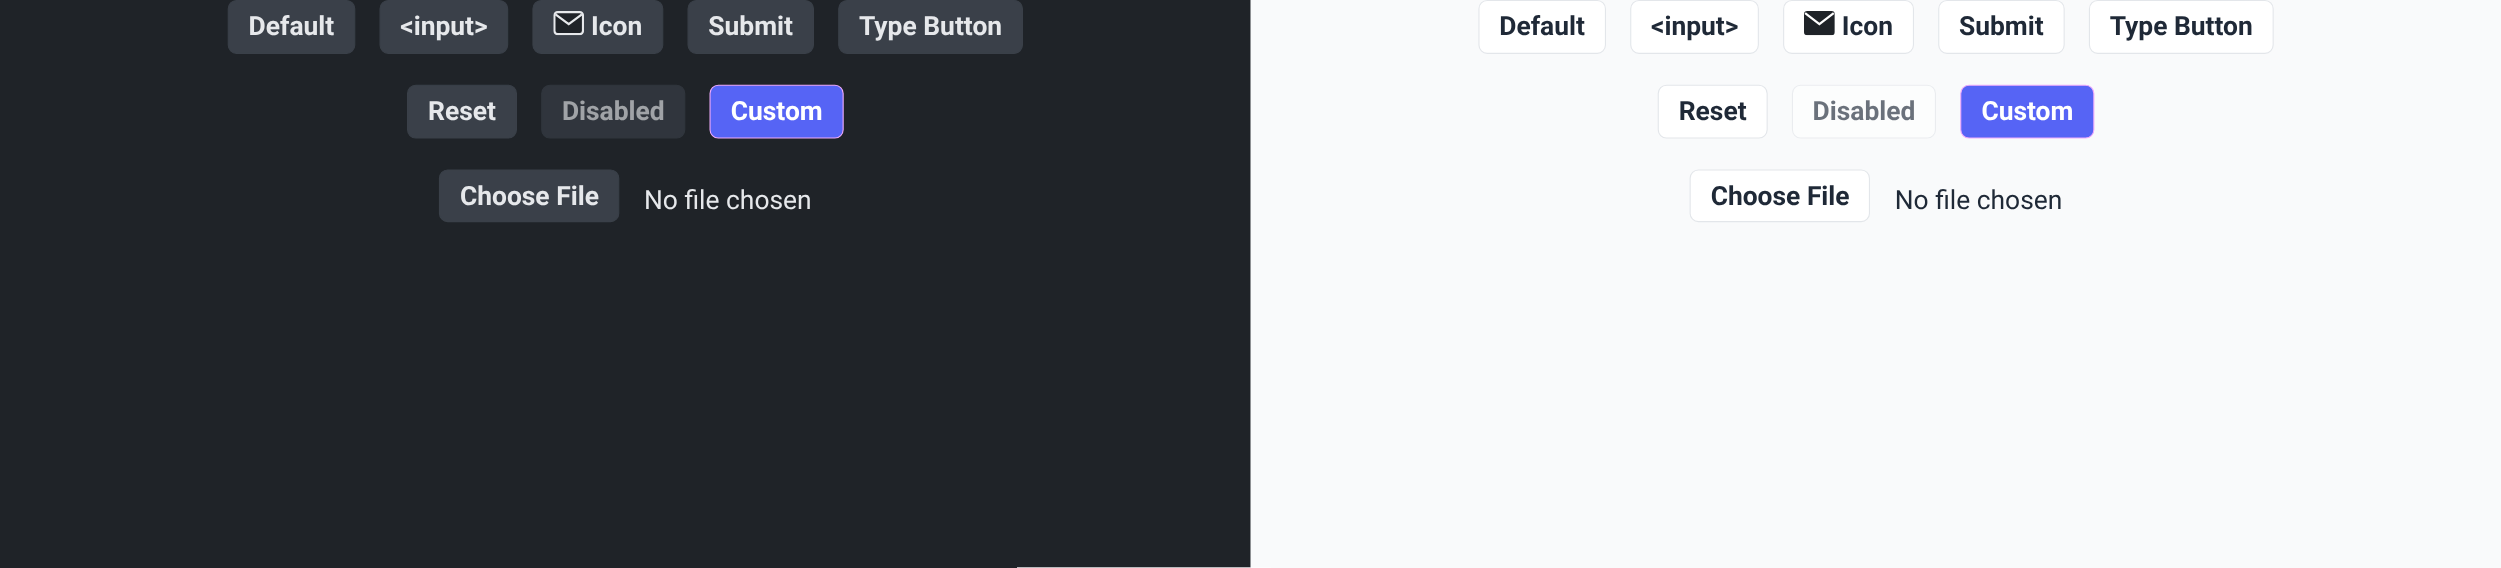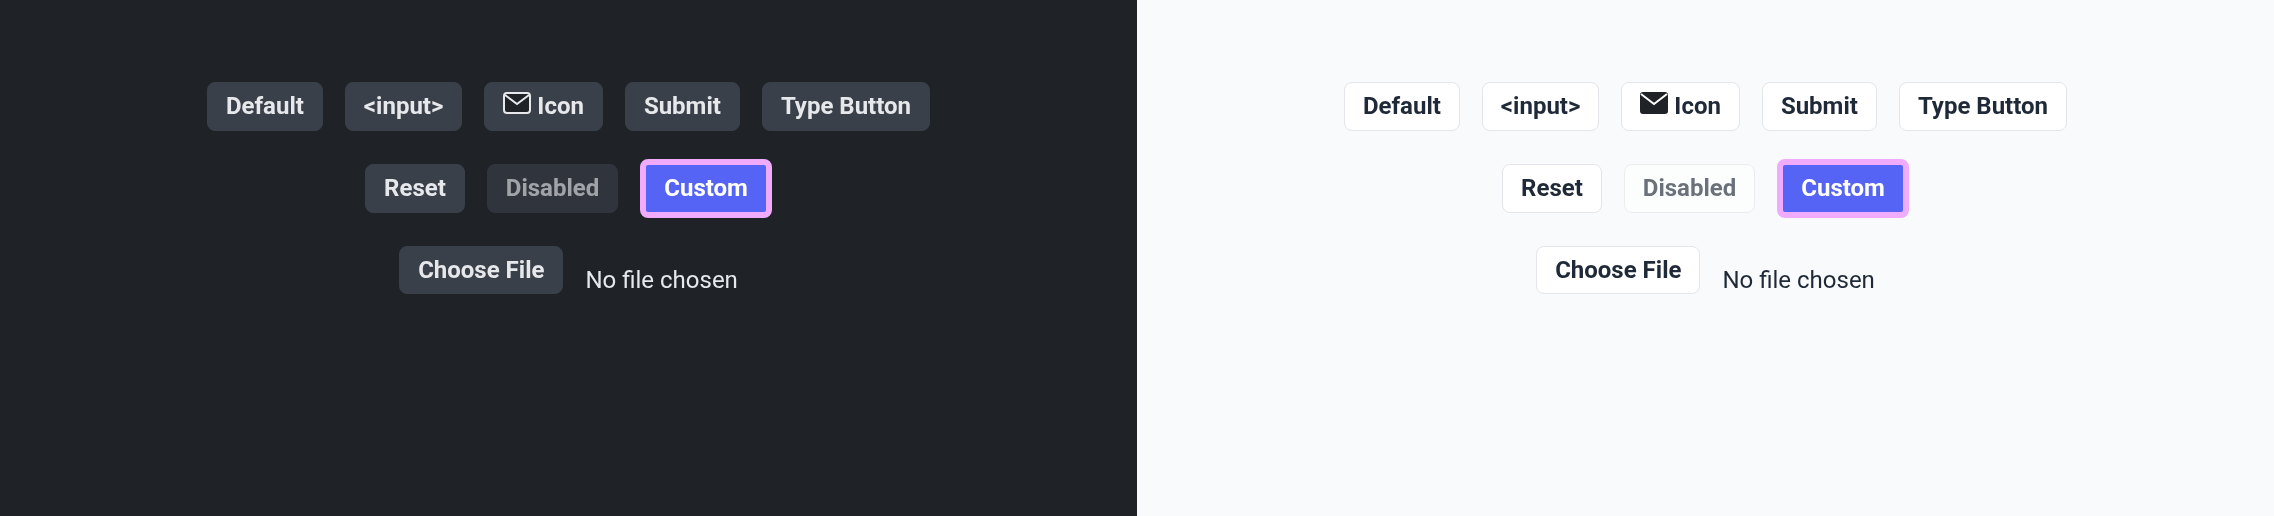--- a/index.html
+++ b/index.html
@@ -13,21 +13,20 @@
       width: 2274px;
       height: 516px;
     }
     .panel {
       width: 50%;
       height: 100%;
       display: flex;
       flex-direction: column;
       align-items: center;
       justify-content: flex-start;
-      padding-top: 82px;
       gap: 28px;
     }
     .panel.dark {
       background: #1f2328;
     }
     .panel.light {
       background: #f9fafb;
     }
     .row {
       display: flex;
@@ -61,30 +60,30 @@
       color: #1f2937;
       border: 1px solid #e3e6ea;
     }
     .light .btn.disabled {
       opacity: 0.65;
       cursor: not-allowed;
     }
     .btn.custom {
       background: #5664f5;
       color: #ffffff;
-      border: 6px solid #f0abfc;
+      border: 1px solid #f0abfc;
     }
     .icon-svg {
       width: 28px;
       height: 22px;
       display: inline-block;
     }
     .file-wrap {
       display: flex;
-      align-items: flex-end;
+      align-items: flex-start;
     }
     .file-label {
       font-size: 24px;
       font-weight: 400;
       margin-top: 14px;
     }
     .dark .file-label {
       color: #e6e8eb;
     }
     .light .file-label {

